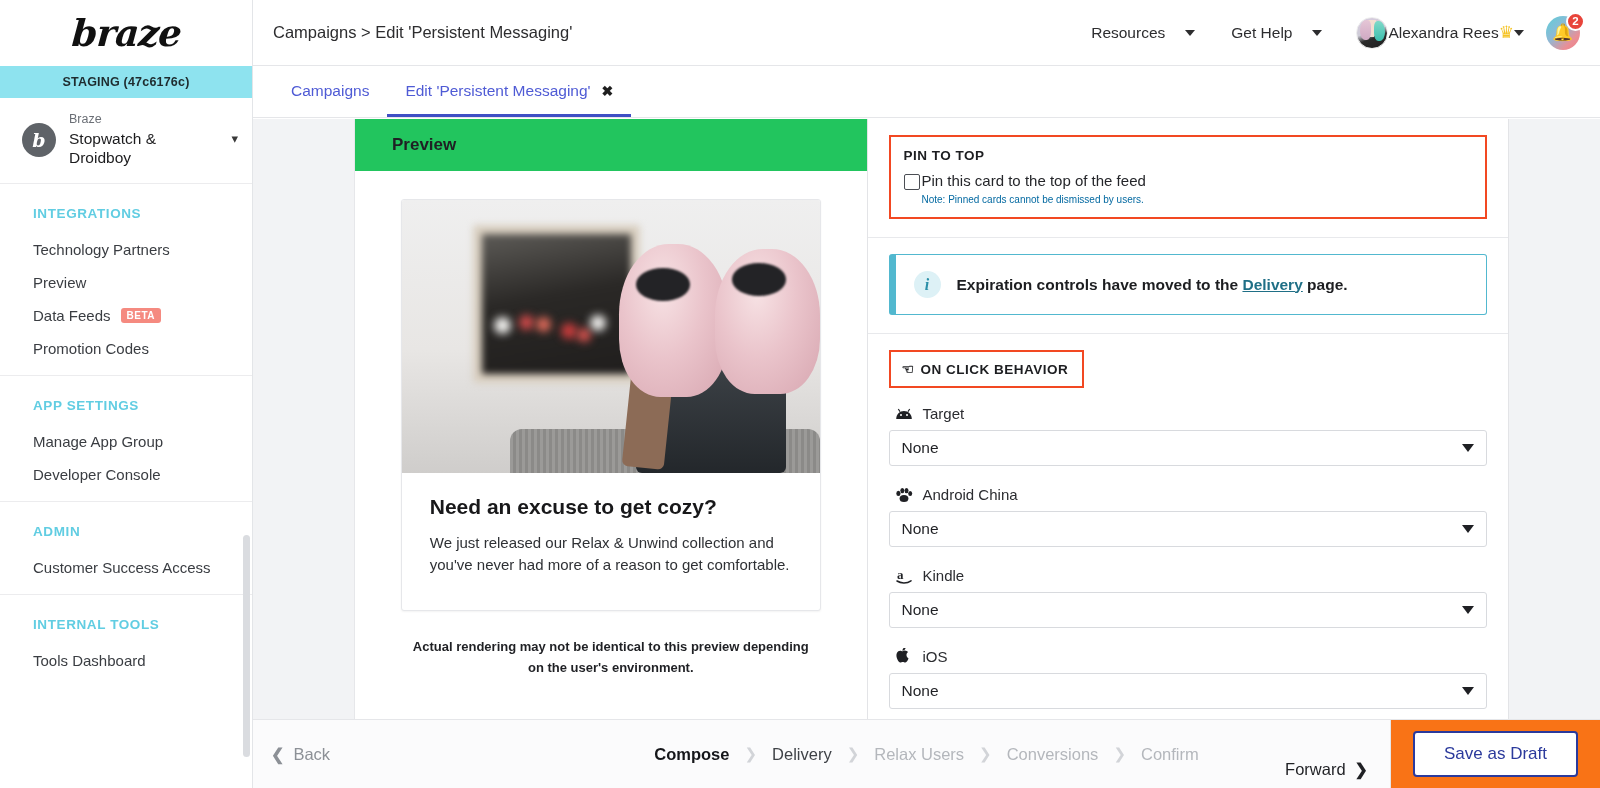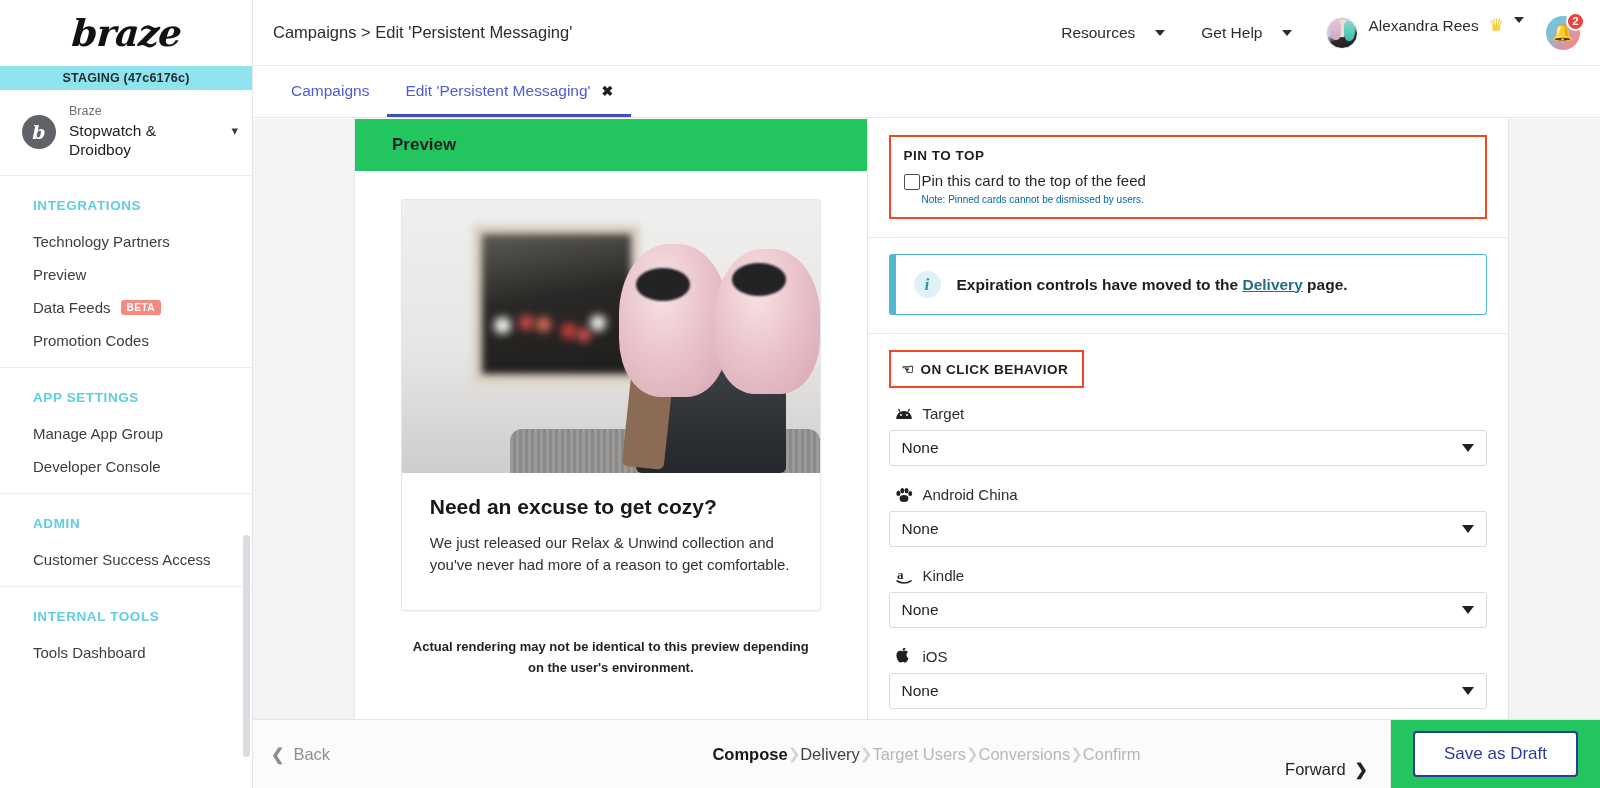--- a/index.html
+++ b/index.html
@@ -28,21 +28,21 @@
   .brand-logo {
     font-family: "DejaVu Serif", serif;
     font-style: italic;
     font-weight: 700;
     font-size: 37px;
     letter-spacing: -1px;
     color: #111111;
     transform: skewX(-4deg);
   }
   .staging-bar {
-    height: 24px;
+    height: 32px;
     background: #8ee3ef;
     color: #1e2b2e;
     font-size: 12.5px;
     font-weight: 700;
     letter-spacing: .2px;
     display: flex; align-items: center; justify-content: center;
   }
   .workspace {
     display: flex; align-items: center;
     padding: 14px 14px 16px 22px;
@@ -96,21 +96,21 @@
   .breadcrumb { font-size: 16.5px; color: #2d2d2f; }
   .top-right { margin-left: auto; display: flex; align-items: center; gap: 0px; }
   .top-link {
     font-size: 15.5px; color: #2d2d2f; display: flex; align-items: center;
     gap: 20px; padding: 0 18px; cursor: pointer;
   }
   .caret-d {
     width: 0; height: 0; border-left: 5px solid transparent;
     border-right: 5px solid transparent; border-top: 6px solid #2d2d2f;
   }
-  .user-chip { display: flex; gap: 10px; padding: 0 10px 0 16px; cursor: pointer; }
+  .user-chip { display: flex; align-items: center; gap: 0; padding: 0 10px 0 16px; cursor: pointer; }
   .avatar {
     width: 32px; height: 32px; border-radius: 50%;
     background: radial-gradient(circle at 50% 34%, #f3ddd0 0 34%, rgba(0,0,0,0) 35%),
                 linear-gradient(160deg,#d8c9de 0%,#cfcdd8 45%,#2b2b2b 64%,#1e1e1e 100%);
     overflow: hidden; position: relative; flex: 0 0 32px;
     border: 1px solid #ededed;
   }
   .avatar::before {
     content:""; position:absolute; left:3px; top:2px; width:11px; height:20px;
     border-radius: 55% 30% 40% 45%;
@@ -309,30 +309,30 @@
   }
   .foot-back, .foot-fwd {
     display: flex; align-items: center; gap: 9px;
     font-size: 16.5px; color: #8c9096; cursor: pointer;
   }
   .foot-back { padding-left: 18px; }
   .foot-fwd { color: #1f2024; margin-left: auto; padding-right: 22px; margin-top: 31px; }
   .chev { font-size: 16px; font-weight: 700; }
   .steps {
     position: absolute; left: 50%; transform: translateX(-50%);
-    display: flex; align-items: center; 
+    display: flex; align-items: center; gap: 15px;
   }
   .step { font-size: 16.5px; color: #b4b7bc; cursor: pointer; }
   .step.done { color: #3f4247; }
   .step.current { color: #15161a; font-weight: 700; }
   .step-sep { color: #d2d4d8; font-size: 15px; }
   .save-wrap {
     height: 69px; display: flex; align-items: center;
     padding: 0 22px 0 22px; border-left: 1px solid #e5e6e9;
-    background: #22c55e;
+    background: #f97316;
   }
   .save-btn {
     border: 2px solid #2b3a9c; color: #2b3a9c; background: #fff;
     border-radius: 4px; padding: 11px 29px;
     font-size: 17px; font-family: "Liberation Sans", sans-serif;
     cursor: pointer;
   }
   .hand-ico { font-size: 14px; }
 </style>
 </head>
@@ -578,21 +578,21 @@
       <div class="foot-back">
         <span class="chev">❮</span>
         <span>Back</span>
       </div>
 
       <div class="steps">
         <span class="step current">Compose</span>
         <span class="step-sep">❯</span>
         <span class="step done">Delivery</span>
         <span class="step-sep">❯</span>
-        <span class="step">Target Users</span>
+        <span class="step">Relax Users</span>
         <span class="step-sep">❯</span>
         <span class="step">Conversions</span>
         <span class="step-sep">❯</span>
         <span class="step">Confirm</span>
       </div>
 
       <div class="foot-fwd">
         <span>Forward</span>
         <span class="chev">❯</span>
       </div>

